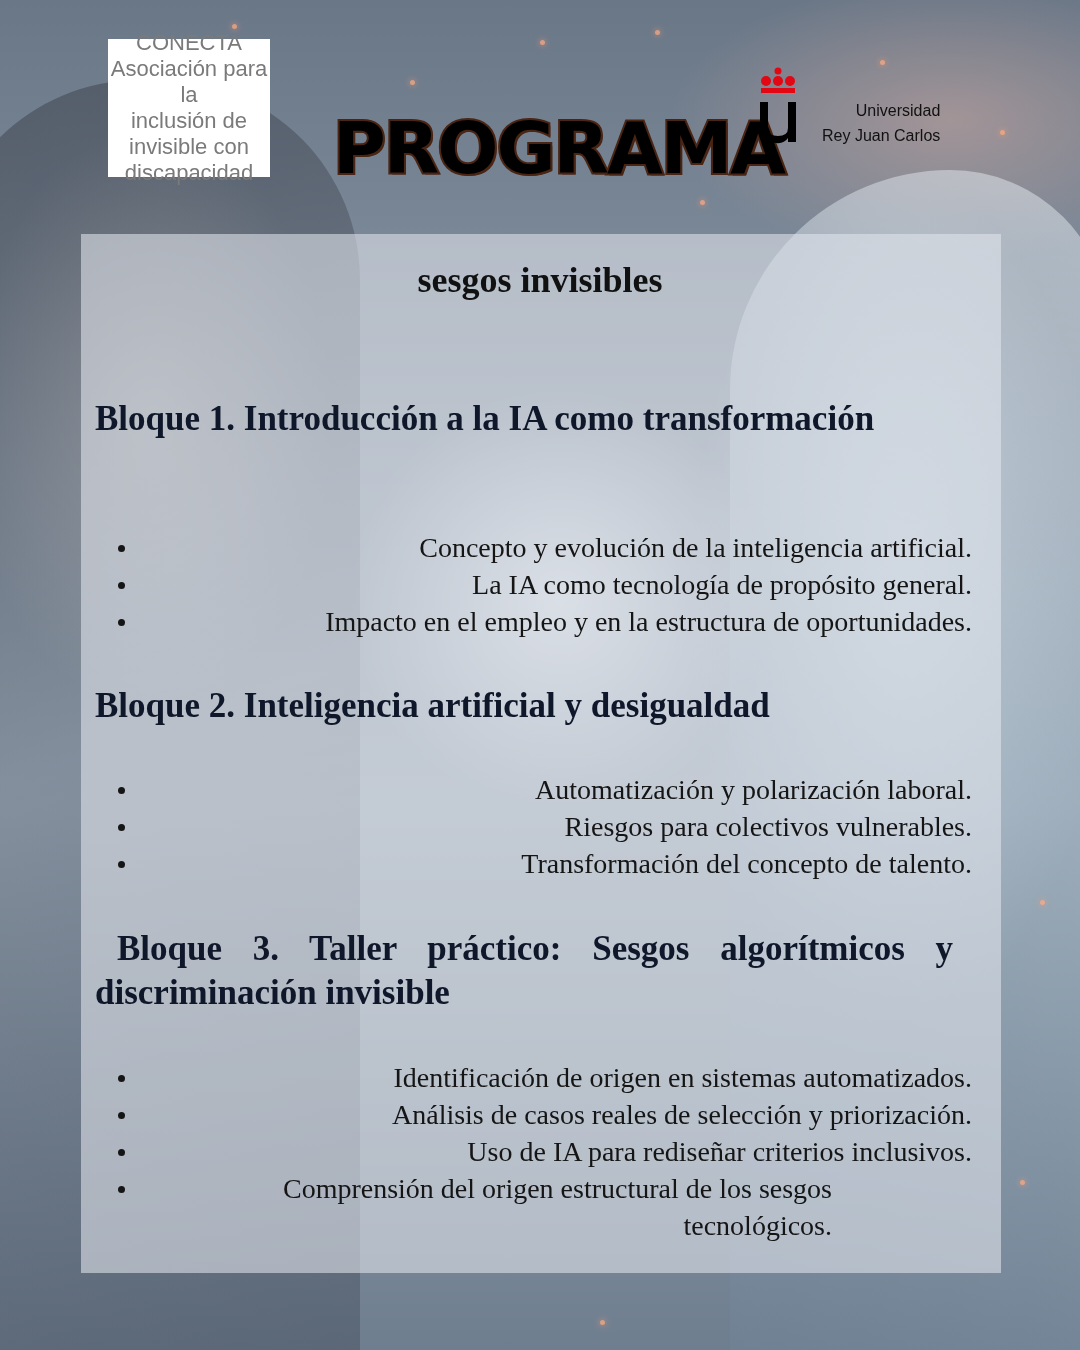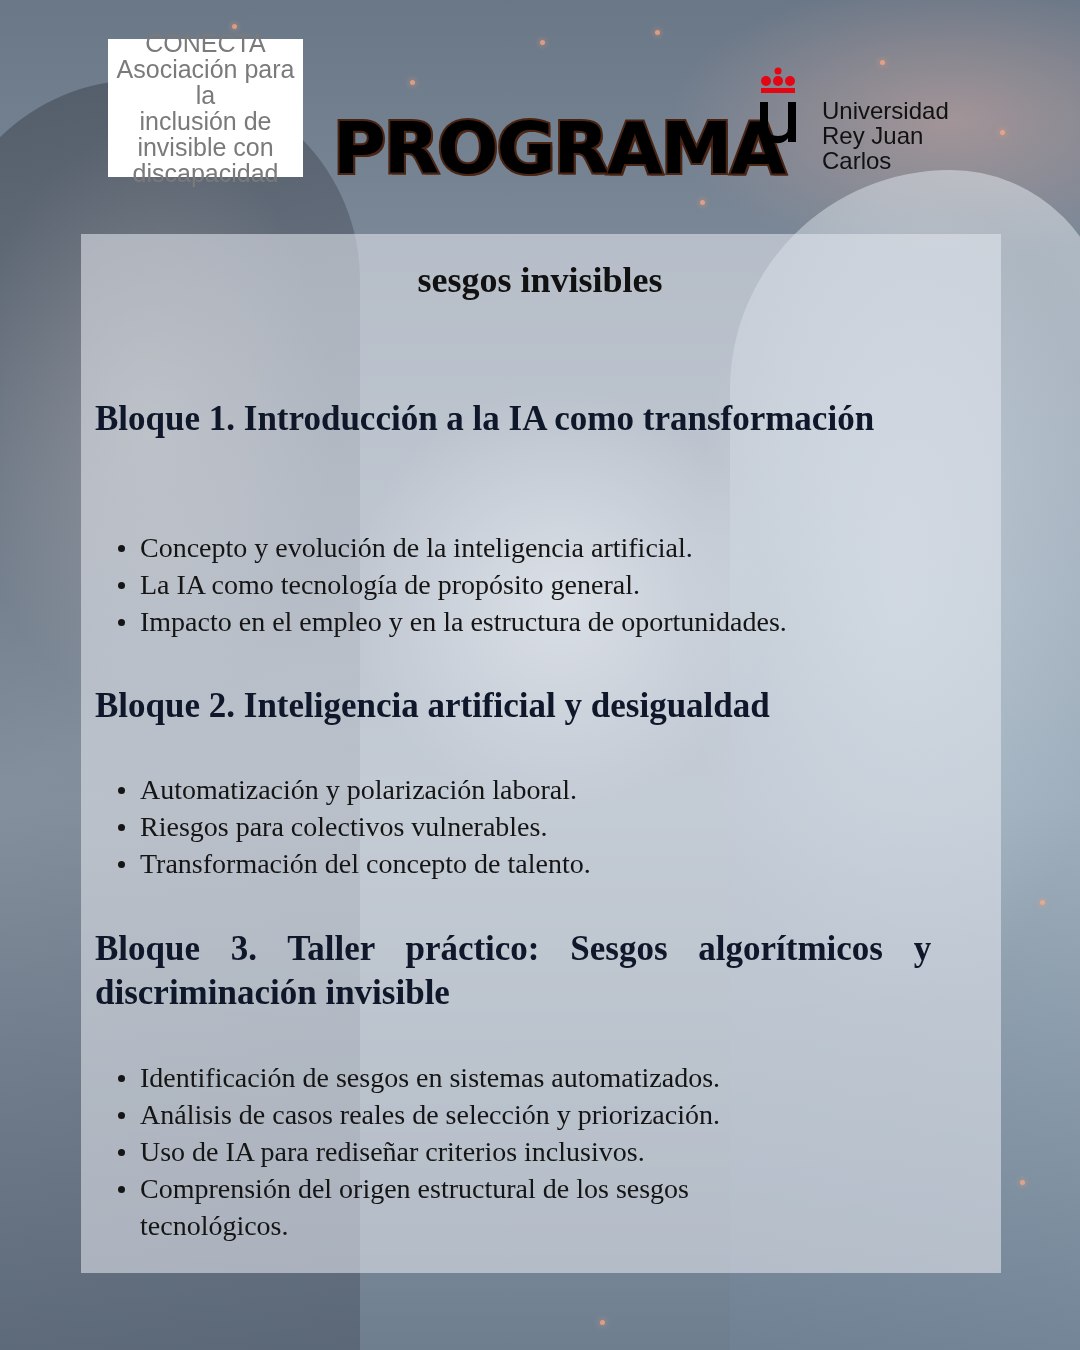--- a/index.html
+++ b/index.html
@@ -27,51 +27,51 @@
     .figure-right {
       position: absolute; left: 730px; top: 170px; width: 380px; height: 1200px;
       background: linear-gradient(200deg, rgba(235,240,245,0.5), rgba(160,180,195,0.45) 50%, rgba(110,130,150,0.5));
       border-radius: 220px 160px 0 0;
     }
     .panel {
       position: absolute; left: 81px; top: 234px; width: 920px; height: 1039px;
       background: rgba(225,230,236,0.58);
     }
     .conecta {
-      position: absolute; left: 108px; top: 39px; width: 195px; height: 138px;
+      position: absolute; left: 108px; top: 39px; width: 162px; height: 138px;
       background: #ffffff;
       display: flex; flex-direction: column; align-items: center; justify-content: center;
       font-family: "Liberation Sans", "DejaVu Sans", sans-serif;
-      font-size: 25px; line-height: 26px; color: #7a7a7a; text-align: center;
+      font-size: 22px; line-height: 26px; color: #7a7a7a; text-align: center;
     }
     .programa {
       position: absolute; left: 333px; top: 108px; width: 400px; height: 80px;
       font-family: "DejaVu Sans", sans-serif; font-weight: bold;
       font-size: 72px; letter-spacing: -2px; color: #000000;
       -webkit-text-stroke: 4px #4a2514; paint-order: stroke fill;
       text-shadow: 2px 2px 0 #4a2514;
       line-height: 80px;
     }
     .urjc-logo { position: absolute; left: 756px; top: 66px; width: 230px; height: 90px; }
     .urjc-mark { position: absolute; left: 0; top: 0; width: 44px; height: 80px; }
     .urjc-text {
       position: absolute; left: 66px; top: 32px;
       font-family: "Liberation Sans", "DejaVu Sans", sans-serif;
-      font-size: 24px; line-height: 25px; color: #111;
+      font-size: 16px; line-height: 25px; color: #111; text-align: right;
     }
     .day-title {
       position: absolute; left: 100px; top: 256px; width: 880px;
       text-align: center; font-weight: bold; font-size: 36px; line-height: 48px; color: #111;
     }
     .block-title {
       position: absolute; left: 95px; width: 880px;
       font-weight: bold; font-size: 35px; line-height: 44px; color: #0f172a;
     }
     .justify { text-align: justify; text-align-last: left; }
-    .bullets { position: absolute; left: 112px; width: 860px; list-style: none; }
+    .bullets { position: absolute; left: 112px; width: 860px; list-style: none; text-align: right; }
     .bullets li {
       position: relative; padding-left: 28px;
       font-size: 28px; line-height: 37px; color: #151515;
     }
     .bullets li::before {
       content: ""; position: absolute; left: 6px; top: 16px;
       width: 7px; height: 7px; border-radius: 50%; background: #151515;
     }
   </style>
 </head>
@@ -135,23 +135,23 @@
 <div class="block-title" style="top:684px">
   <div>Bloque 2. Inteligencia artificial y desigualdad</div>
 </div>
 <ul class="bullets" style="top:771px">
   <li>Automatización y polarización laboral.</li>
   <li>Riesgos para colectivos vulnerables.</li>
   <li>Transformación del concepto de talento.</li>
 </ul>
 
 <div class="block-title" style="top:927px">
-  <div class="justify" style="display:flex;justify-content:flex-start">
+  <div class="justify" style="display:flex;justify-content:center">
     <span style="word-spacing:22px">Bloque 3. Taller práctico: Sesgos algorítmicos y</span>
   </div>
   <div>discriminación invisible</div>
 </div>
 <ul class="bullets" style="top:1059px">
-  <li>Identificación de sesgos en sistemas automatizados.</li>
+  <li>Identificación de origen en sistemas automatizados.</li>
   <li>Análisis de casos reales de selección y priorización.</li>
   <li>Uso de IA para rediseñar criterios inclusivos.</li>
   <li style="width:720px">Comprensión del origen estructural de los sesgos tecnológicos.</li>
 </ul>
 
 </body></html>

